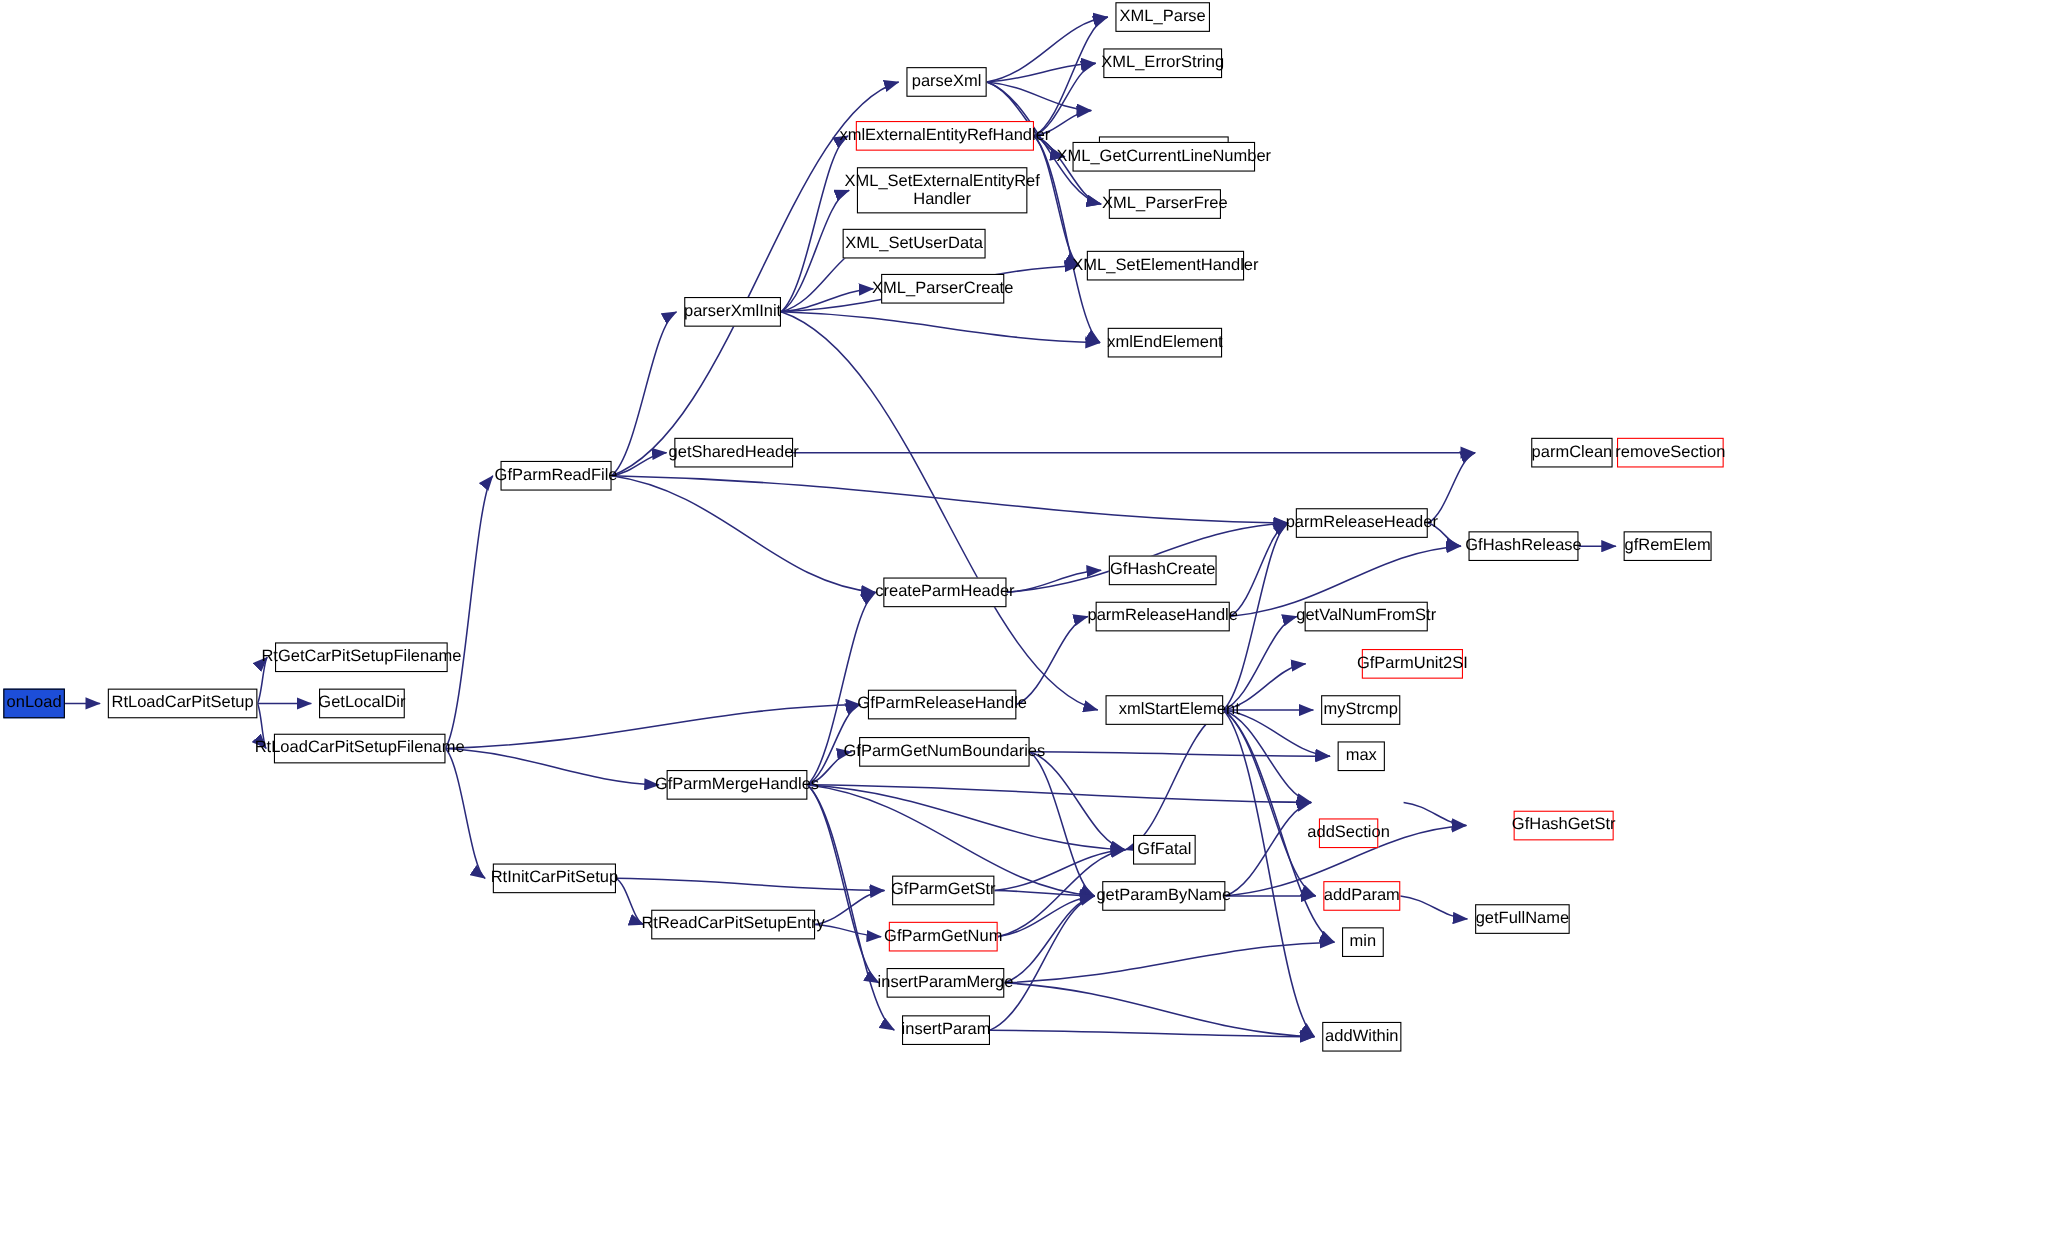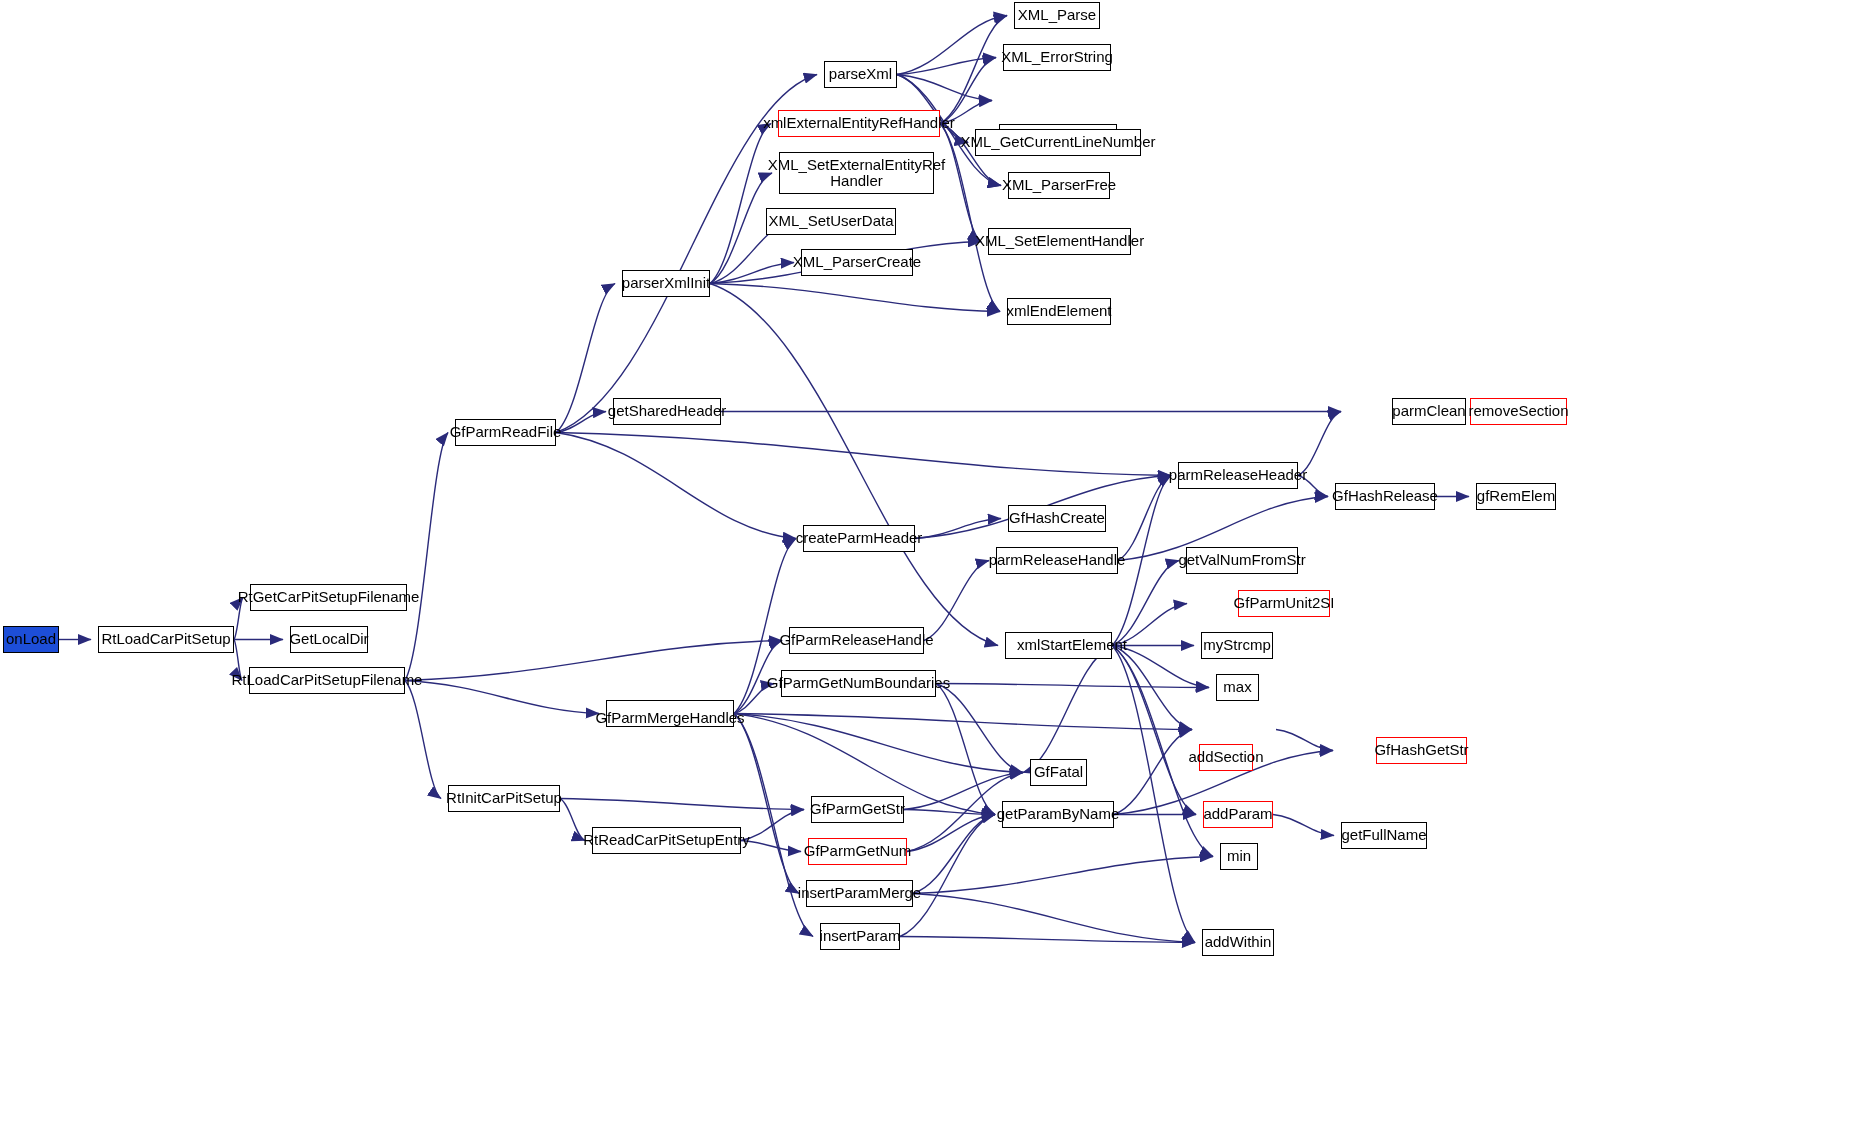--- a/index.html
+++ b/index.html
@@ -147,21 +147,21 @@
   </svg>
   <div id="node-layer">
       <div class="node root" style="left: 3px; top: 626px; width: 56px; height: 27px;"><span class="lbl">onLoad</span></div>
       <div class="node" style="left: 98px; top: 626px; width: 136px; height: 27px;"><span class="lbl">RtLoadCarPitSetup</span></div>
       <div class="node" style="left: 250px; top: 584px; width: 157px; height: 27px;"><span class="lbl">RtGetCarPitSetupFilename</span></div>
       <div class="node" style="left: 290px; top: 626px; width: 78px; height: 27px;"><span class="lbl">GetLocalDir</span></div>
       <div class="node" style="left: 249px; top: 667px; width: 156px; height: 27px;"><span class="lbl">RtLoadCarPitSetupFilename</span></div>
       <div class="node" style="left: 448px; top: 785px; width: 112px; height: 27px;"><span class="lbl">RtInitCarPitSetup</span></div>
       <div class="node" style="left: 592px; top: 827px; width: 149px; height: 27px;"><span class="lbl">RtReadCarPitSetupEntry</span></div>
       <div class="node" style="left: 455px; top: 419px; width: 101px; height: 27px;"><span class="lbl">GfParmReadFile</span></div>
-      <div class="node" style="left: 606px; top: 700px; width: 128px; height: 27px; align-items: flex-end;"><span class="lbl">GfParmMergeHandles</span></div>
+      <div class="node" style="left: 606px; top: 700px; width: 128px; height: 27px;"><span class="lbl">GfParmMergeHandles</span></div>
       <div class="node" style="left: 622px; top: 270px; width: 88px; height: 27px;"><span class="lbl">parserXmlInit</span></div>
       <div class="node" style="left: 613px; top: 398px; width: 108px; height: 27px;"><span class="lbl">getSharedHeader</span></div>
       <div class="node" style="left: 803px; top: 525px; width: 112px; height: 27px;"><span class="lbl">createParmHeader</span></div>
       <div class="node" style="left: 824px; top: 61px; width: 73px; height: 27px;"><span class="lbl">parseXml</span></div>
       <div class="node red" style="left: 778px; top: 110px; width: 162px; height: 27px;"><span class="lbl">xmlExternalEntityRefHandler</span></div>
       <div class="node" style="left: 779px; top: 152px; width: 155px; height: 42px;"><span class="lbl">XML_SetExternalEntityRef
 Handler</span></div>
       <div class="node" style="left: 766px; top: 208px; width: 130px; height: 27px;"><span class="lbl">XML_SetUserData</span></div>
       <div class="node" style="left: 801px; top: 249px; width: 112px; height: 27px;"><span class="lbl">XML_ParserCreate</span></div>
       <div class="node" style="left: 1014px; top: 2px; width: 86px; height: 27px;"><span class="lbl">XML_Parse</span></div>

